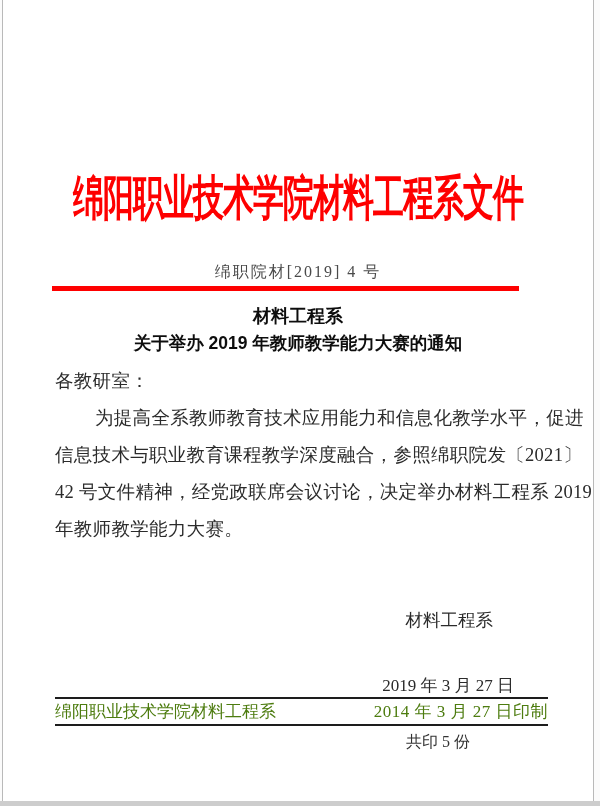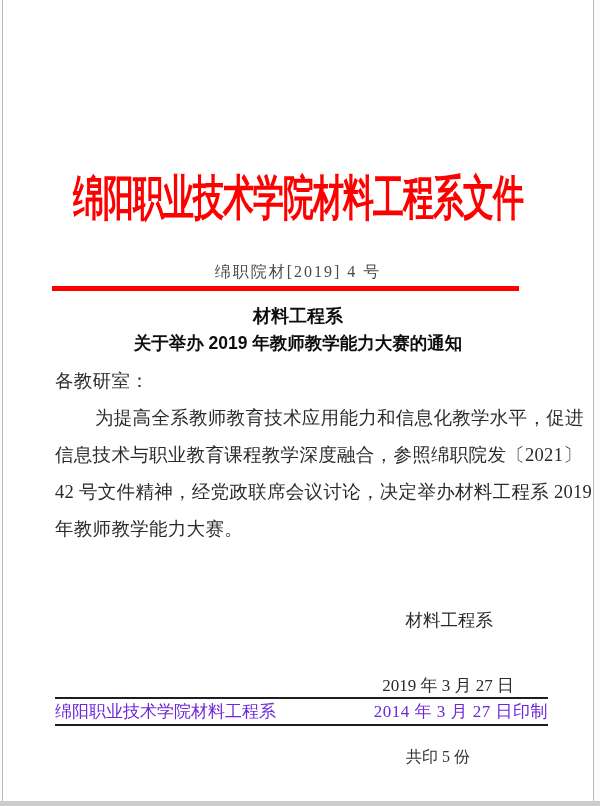--- a/index.html
+++ b/index.html
@@ -130,28 +130,28 @@
     top: 697px;
     left: 52px;
     width: 493px;
     border-top: 2px solid #1d1d1d;
   }
   .footer-row {
     display: flex;
     justify-content: space-between;
     align-items: center;
     font-size: 17px;
-    color: #6d28d9;
+    color: #4d7c0f;
     line-height: 25px;
     border-bottom: 2px solid #1d1d1d;
     white-space: nowrap;
   }
   .footer-row .right { letter-spacing: 0.5px; }
   .copies-row {
-    margin-top: 20px;
+    margin-top: 5px;
     text-align: right;
     padding-right: 78px;
     font-size: 16px;
     color: #333333;
     line-height: 22px;
   }
 </style>
 </head>
 <body>
 

